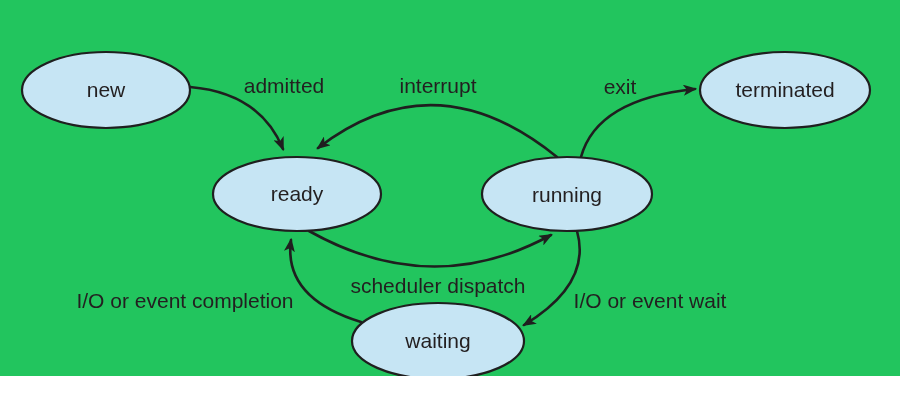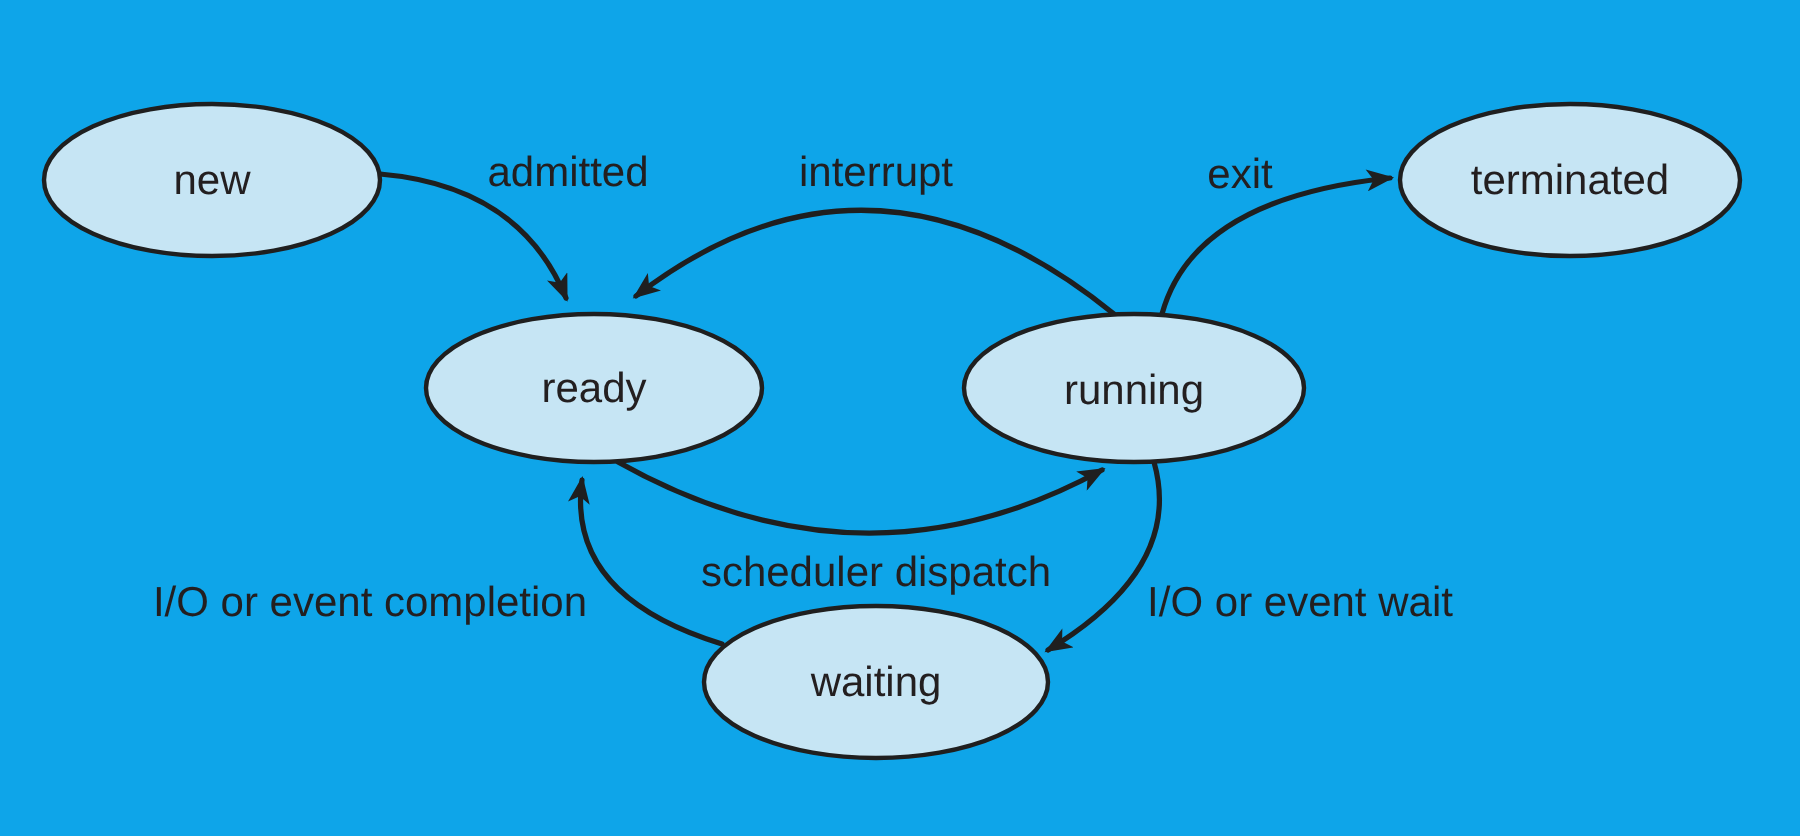--- a/index.html
+++ b/index.html
@@ -3,22 +3,22 @@
 <meta charset="utf-8">
 <style>
   html, body {
     margin: 0;
     padding: 0;
     background: #ffffff;
   }
   .canvas {
     position: relative;
     width: 900px;
-    height: 418px;
-    background: #0ea5e9;
+    height: 376px;
+    background: #22c55e;
     overflow: hidden;
     font-family: "Liberation Sans", sans-serif;
   }
   svg { display: block; }
   .node-ellipse {
     stroke: #1f1f1f;
     stroke-width: 2.2;
   }
   .edge-path {
     fill: none;

